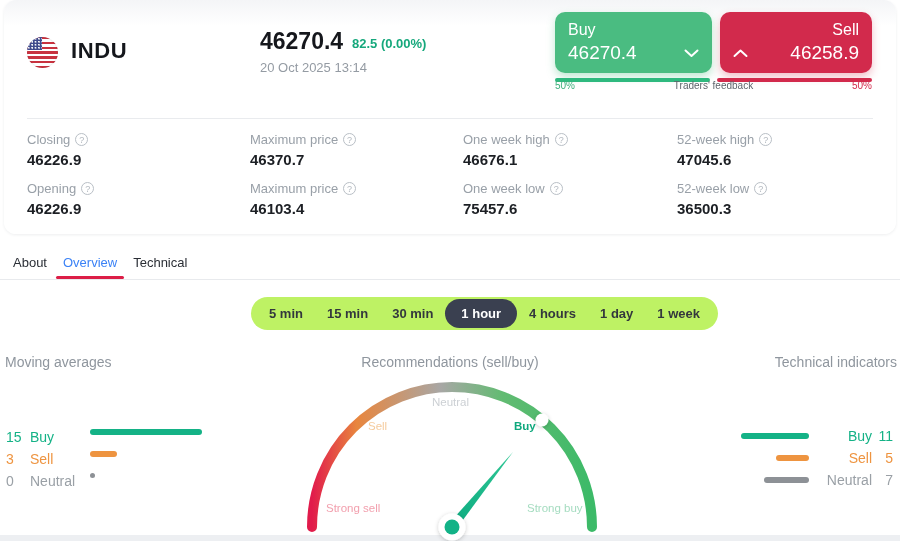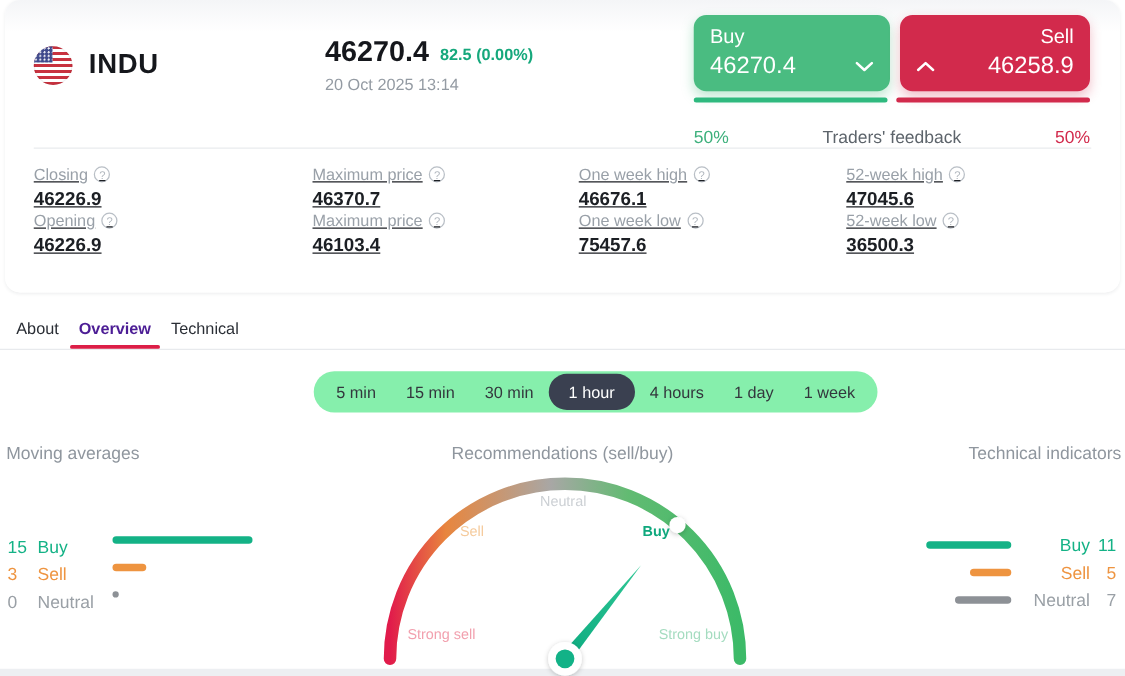--- a/index.html
+++ b/index.html
@@ -29,43 +29,43 @@
   .sell-btn{left:720px;width:152px;background:#d22a4c;box-shadow:0 4px 9px rgba(210,42,76,.3);}
   .btn-top{font-size:16px;}
   .sell-btn .btn-top{text-align:right;}
   .btn-bottom{position:absolute;left:13px;right:13px;bottom:9px;display:flex;
               justify-content:space-between;align-items:center;font-size:19px;}
   .chev{display:flex;align-items:center;}
 
   .fb-bar{position:absolute;top:78px;height:4px;border-radius:2px;}
   .fb-green{left:555px;width:155px;background:#2eb97e;}
   .fb-red{left:717px;width:155px;background:#d22a4c;}
-  .fb-label{position:absolute;top:101px;font-size:14px;}
+  .fb-label{position:absolute;top:80px;font-size:10px;}
   .fb-left{left:555px;color:#3db07c;}
   .fb-center{left:555px;width:317px;text-align:center;color:#5d646b;}
   .fb-right{left:717px;width:155px;text-align:right;color:#d22a4c;}
 
   .divider{position:absolute;left:27px;right:27px;top:118px;border-top:1px solid #e9ebee;}
 
   .stats{position:absolute;left:27px;top:132px;right:27px;display:grid;
-         grid-template-columns:223px 213px 214px 1fr;row-gap:1px;text-decoration:underline;}
+         grid-template-columns:223px 213px 214px 1fr;row-gap:13px;}
   .stat-label-row{display:flex;align-items:center;gap:5px;font-size:13px;color:#99a0a8;}
   .qicon{width:13px;height:13px;border:1px solid #b9bfc6;border-radius:50%;font-size:9px;
          line-height:12px;text-align:center;color:#b2b8bf;box-sizing:border-box;cursor:pointer;}
   .stat-value{margin-top:4px;font-size:15px;font-weight:700;color:#1c1f24;}
 
   .tabs{position:absolute;left:0;right:0;top:246px;height:34px;border-bottom:1px solid #e8eaed;
         display:flex;gap:16px;padding-left:13px;box-sizing:border-box;}
   .tab{font-size:13px;color:#2a2e35;padding-top:9px;position:relative;cursor:pointer;text-align:right;}
-  .tab.active{color:#4c1d95;font-weight:700;}
+  .tab.active{color:#3b82f6;font-weight:400;}
   .tab.active::after{content:"";position:absolute;left:-7px;right:-7px;bottom:0;height:3px;
                      background:#dc1e47;border-radius:2px;}
 
-  .pills{position:absolute;left:251px;top:297px;height:33px;background:#86efac;border-radius:17px;
-         display:flex;align-items:center;padding:0 6px;box-sizing:border-box;}
+  .pills{position:absolute;left:251px;top:297px;height:33px;background:#bef264;border-radius:17px;
+         display:flex;align-items:center;padding:0 6px;box-sizing:border-box;font-weight:bold;}
   .pill{font-size:13px;color:#33373d;padding:0 12px;cursor:pointer;white-space:nowrap;}
   .pill.active{background:#3a4050;color:#fff;border-radius:15px;height:29px;line-height:29px;padding:0 16px;}
 
   .sec-title{position:absolute;top:354px;font-size:14px;color:#8f969e;}
   .sec-left{left:5px;}
   .sec-center{left:0;right:0;text-align:center;}
   .sec-right{right:3px;}
 
   .ma-rows{position:absolute;left:6px;top:429px;display:flex;flex-direction:column;gap:8px;}
   .ma-row{display:flex;align-items:flex-start;height:14px;font-size:14px;}

